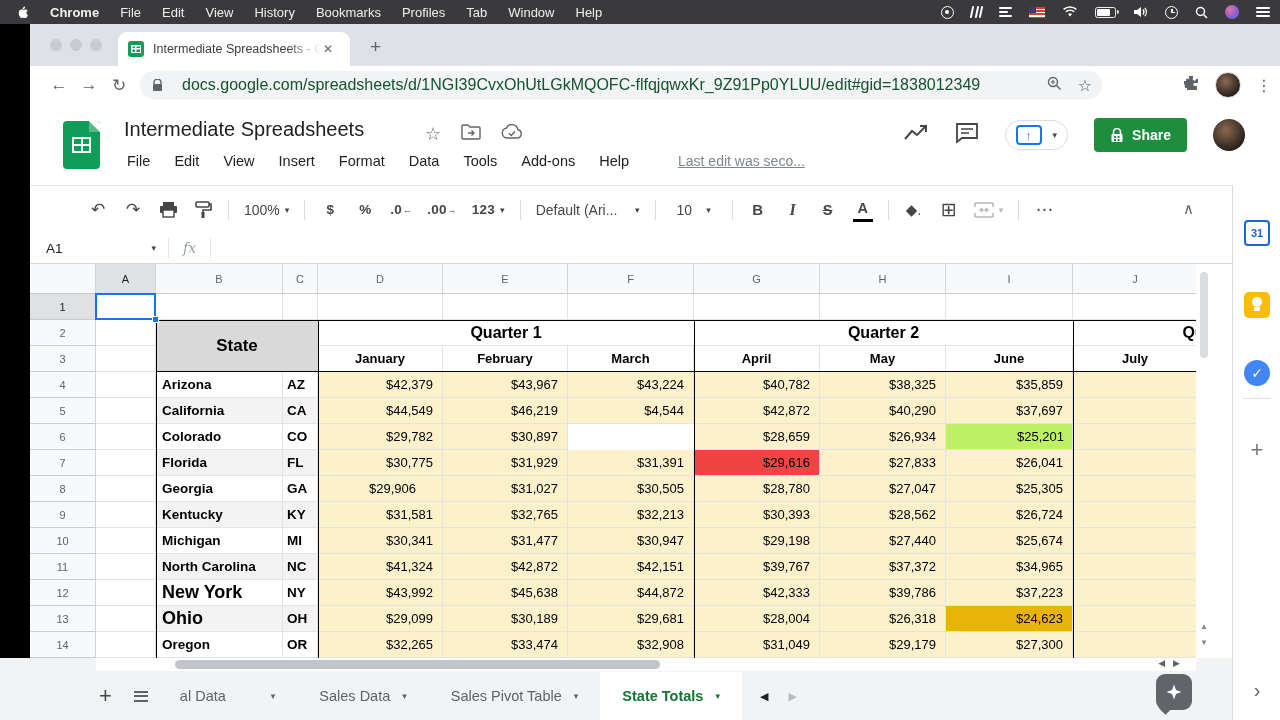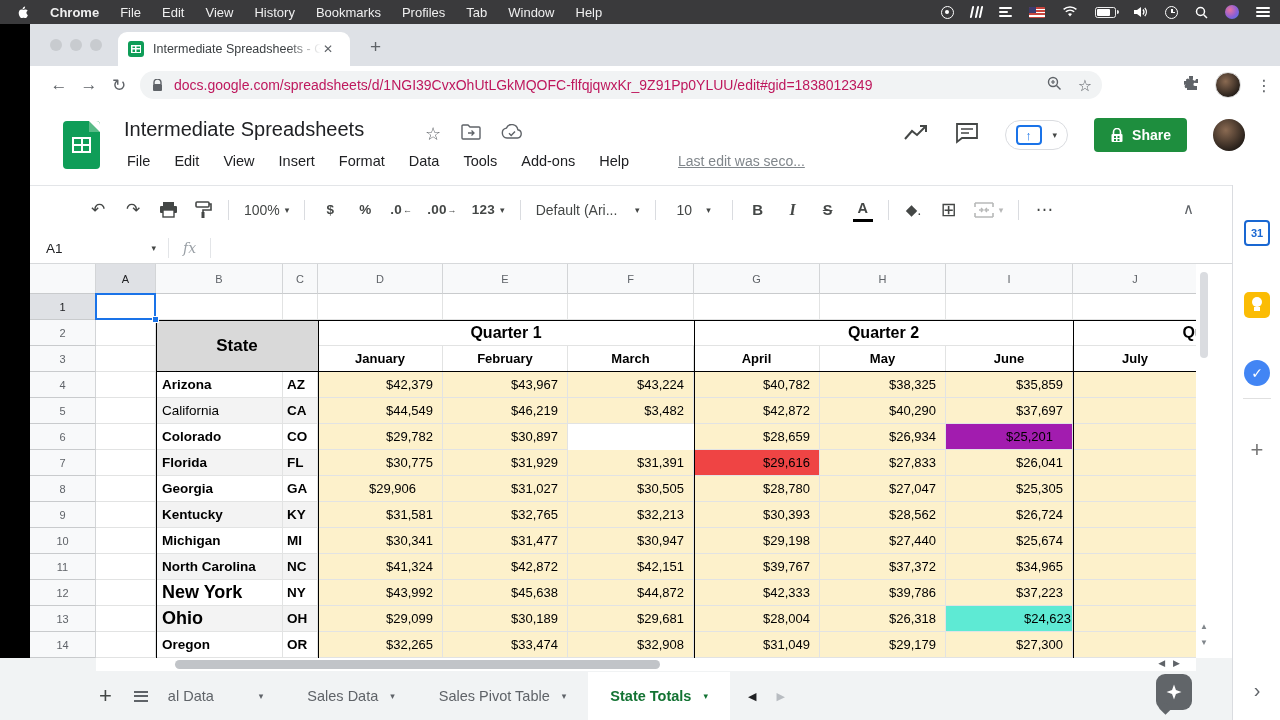--- a/index.html
+++ b/index.html
@@ -53,21 +53,21 @@
         background-repeat:no-repeat;}
   .btab-title { font-size:12.5px; color:#3c4043; margin-left:9px; white-space:nowrap; overflow:hidden; width:168px;
         -webkit-mask-image:linear-gradient(90deg,#000 80%,transparent); mask-image:linear-gradient(90deg,#000 80%,transparent);}
   .btab-close { color:#5f6368; font-size:12px; margin-left:2px; cursor:default;}
   .newtab { position:absolute; left:340px; top:12px; font-size:19px; color:#5f6368;}
   .navbar { position:absolute; left:30px; top:66px; width:1250px; height:38px; background:#fff; display:flex; align-items:center; z-index:10;}
   .nav-ic { color:#5f6368; font-size:17px; width:30px; text-align:center;}
   .urlpill { position:relative; margin-left:6px; width:962px; height:28px; background:#f1f3f4; border-radius:14px;
              display:flex; align-items:center; padding:0 12px; }
   .url-lock svg{ width:11px; height:13px; display:block;}
-  .url-text { font-size:14px; color:#be185d; margin-left:11px; white-space:nowrap; overflow:hidden;}
+  .url-text { font-size:16px; color:#14532d; margin-left:19px; white-space:nowrap; overflow:hidden;}
   .pill-right { position:absolute; right:10px; display:flex; gap:16px; align-items:center;}
   .nav-right { position:absolute; right:8px; display:flex; align-items:center; gap:15px;}
   .avatar-sm { width:26px; height:26px; border-radius:50%; background:radial-gradient(circle at 40% 35%, #8a6a52, #241d18 75%); border:1px solid #ddd;}
   .icon-gray { color:#5f6368; }
 
   
   .gs-header { position:absolute; left:30px; top:104px; width:1250px; height:81px; background:#fff; z-index:10;}
   .gs-logo { position:absolute; left:33px; top:17px; width:37px; height:48px; background:#0f9d58; border-radius:4px; }
   .gs-logo::before { content:""; position:absolute; right:0; top:0; border-style:solid; border-width:0 11px 11px 0; border-color:#0f9d58 #fff #58bb87 #0f9d58; border-radius:0 4px 0 0;}
   .gs-logo::after { content:""; position:absolute; left:9px; top:16px; width:19px; height:16px;
@@ -134,21 +134,21 @@
   .htrack { position:absolute; left:96px; top:0; width:1100px; height:13px; background:#fff;}
   .hthumb { position:absolute; left:79px; top:2px; width:485px; height:9px; background:#c1c4c8; border-radius:5px;}
   .harrows { position:absolute; right:8px; top:0; font-size:9px; color:#5f6368; letter-spacing:8px;}
 
   
   .tabsrow { position:absolute; left:0; top:14px; width:100%; height:48px; display:flex; align-items:center;}
   .addsheet { font-size:22px; color:#444746; margin-left:99px;}
   .allsheets { margin-left:22px; }
   .allsheets i { display:block; width:14px; height:2px; background:#5f6368; margin:2.5px 0;}
   .stab { height:48px; display:flex; align-items:center; gap:7px; padding:0 22px; font-size:14.5px; color:#5f6368;}
-  .stab.first { margin-left:10px; padding-left:4px;gap:40px;}
+  .stab.first { margin-left:22px; padding-left:4px;gap:40px;}
   .stab.active { background:#fff; color:#137333; font-weight:700;}
   .stab .dd-arrow { color:inherit; }
   .tabnav { margin-left:18px; display:flex; gap:20px; font-size:11px;}
   .tabnav .prev { color:#202124;} .tabnav .next { color:#b8bcc1;}
   .explore { position:absolute; left:1156px; top:674px; width:36px; height:36px; background:#616569; border-radius:9px; z-index:25;
              display:flex; align-items:center; justify-content:center;}
   .explore::after { content:""; position:absolute; left:5px; bottom:-3px; width:9px; height:9px; background:#616569; transform:rotate(45deg); z-index:-1;}
 
   
   .sidepanel { position:absolute; left:1232px; top:185px; width:48px; height:535px; background:#fff; border-left:1px solid #dadce0; z-index:15;}
@@ -478,38 +478,38 @@
       <div class="gcell" style="left: 126px; top: 108px; width: 127px; height: 26px; font-weight: 700; padding-left: 6px; font-size: 13.5px;">Arizona</div>
       <div class="gcell" style="left: 253px; top: 108px; width: 35px; height: 26px; font-weight: 700; padding-left: 4px; font-size: 13.5px;">AZ</div>
       <div class="gcell" style="left: 288px; top: 108px; width: 125px; height: 26px; background: rgb(253, 241, 203); justify-content: flex-end; padding-right: 9px;">$42,379</div>
       <div class="gcell" style="left: 413px; top: 108px; width: 125px; height: 26px; background: rgb(253, 241, 203); justify-content: flex-end; padding-right: 9px;">$43,967</div>
       <div class="gcell" style="left: 538px; top: 108px; width: 126px; height: 26px; background: rgb(253, 241, 203); justify-content: flex-end; padding-right: 9px;">$43,224</div>
       <div class="gcell" style="left: 664px; top: 108px; width: 126px; height: 26px; background: rgb(253, 241, 203); justify-content: flex-end; padding-right: 9px;">$40,782</div>
       <div class="gcell" style="left: 790px; top: 108px; width: 126px; height: 26px; background: rgb(253, 241, 203); justify-content: flex-end; padding-right: 9px;">$38,325</div>
       <div class="gcell" style="left: 916px; top: 108px; width: 127px; height: 26px; background: rgb(253, 241, 203); justify-content: flex-end; padding-right: 9px;">$35,859</div>
       <div class="gcell" style="left: 1043px; top: 108px; width: 125px; height: 26px; background: rgb(253, 241, 203);"></div>
       <div class="gcell" style="left: 66px; top: 134px; width: 60px; height: 26px;"></div>
-      <div class="gcell" style="left: 126px; top: 134px; width: 127px; height: 26px; background: rgb(243, 243, 243); font-weight: 400; padding-left: 6px; font-size: 13.5px;">California</div>
+      <div class="gcell" style="left: 126px; top: 134px; width: 127px; height: 26px; background: rgb(243, 243, 243); font-weight: 700; padding-left: 6px; font-size: 13.5px;">California</div>
       <div class="gcell" style="left: 253px; top: 134px; width: 35px; height: 26px; background: rgb(243, 243, 243); font-weight: 700; padding-left: 4px; font-size: 13.5px;">CA</div>
       <div class="gcell" style="left: 288px; top: 134px; width: 125px; height: 26px; background: rgb(253, 241, 203); justify-content: flex-end; padding-right: 9px;">$44,549</div>
       <div class="gcell" style="left: 413px; top: 134px; width: 125px; height: 26px; background: rgb(253, 241, 203); justify-content: flex-end; padding-right: 9px;">$46,219</div>
-      <div class="gcell" style="left: 538px; top: 134px; width: 126px; height: 26px; background: rgb(253, 241, 203); justify-content: flex-end; padding-right: 9px;">$3,482</div>
+      <div class="gcell" style="left: 538px; top: 134px; width: 126px; height: 26px; background: rgb(253, 241, 203); justify-content: flex-end; padding-right: 9px;">$4,544</div>
       <div class="gcell" style="left: 664px; top: 134px; width: 126px; height: 26px; background: rgb(253, 241, 203); justify-content: flex-end; padding-right: 9px;">$42,872</div>
       <div class="gcell" style="left: 790px; top: 134px; width: 126px; height: 26px; background: rgb(253, 241, 203); justify-content: flex-end; padding-right: 9px;">$40,290</div>
       <div class="gcell" style="left: 916px; top: 134px; width: 127px; height: 26px; background: rgb(253, 241, 203); justify-content: flex-end; padding-right: 9px;">$37,697</div>
       <div class="gcell" style="left: 1043px; top: 134px; width: 125px; height: 26px; background: rgb(253, 241, 203);"></div>
       <div class="gcell" style="left: 66px; top: 160px; width: 60px; height: 26px;"></div>
       <div class="gcell" style="left: 126px; top: 160px; width: 127px; height: 26px; font-weight: 700; padding-left: 6px; font-size: 13.5px;">Colorado</div>
       <div class="gcell" style="left: 253px; top: 160px; width: 35px; height: 26px; font-weight: 700; padding-left: 4px; font-size: 13.5px;">CO</div>
       <div class="gcell" style="left: 288px; top: 160px; width: 125px; height: 26px; background: rgb(253, 241, 203); justify-content: flex-end; padding-right: 9px;">$29,782</div>
       <div class="gcell" style="left: 413px; top: 160px; width: 125px; height: 26px; background: rgb(253, 241, 203); justify-content: flex-end; padding-right: 9px;">$30,897</div>
       <div class="gcell" style="left: 538px; top: 160px; width: 126px; height: 26px; background: rgb(253, 241, 203); justify-content: flex-end; padding-right: 9px; margin-top: 44px;">$30,377</div>
       <div class="gcell" style="left: 664px; top: 160px; width: 126px; height: 26px; background: rgb(253, 241, 203); justify-content: flex-end; padding-right: 9px;">$28,659</div>
       <div class="gcell" style="left: 790px; top: 160px; width: 126px; height: 26px; background: rgb(253, 241, 203); justify-content: flex-end; padding-right: 9px;">$26,934</div>
-      <div class="gcell" style="left: 916px; top: 160px; width: 127px; height: 26px; background: #a21caf; justify-content: flex-end; padding-right: 19px;">$25,201</div>
+      <div class="gcell" style="left: 916px; top: 160px; width: 127px; height: 26px; background: #bef264; justify-content: flex-end; padding-right: 8px;">$25,201</div>
       <div class="gcell" style="left: 1043px; top: 160px; width: 125px; height: 26px; background: rgb(253, 241, 203);"></div>
       <div class="gcell" style="left: 66px; top: 186px; width: 60px; height: 26px;"></div>
       <div class="gcell" style="left: 126px; top: 186px; width: 127px; height: 26px; background: rgb(243, 243, 243); font-weight: 700; padding-left: 6px; font-size: 13.5px;">Florida</div>
       <div class="gcell" style="left: 253px; top: 186px; width: 35px; height: 26px; background: rgb(243, 243, 243); font-weight: 700; padding-left: 4px; font-size: 13.5px;">FL</div>
       <div class="gcell" style="left: 288px; top: 186px; width: 125px; height: 26px; background: rgb(253, 241, 203); justify-content: flex-end; padding-right: 9px;">$30,775</div>
       <div class="gcell" style="left: 413px; top: 186px; width: 125px; height: 26px; background: rgb(253, 241, 203); justify-content: flex-end; padding-right: 9px;">$31,929</div>
       <div class="gcell" style="left: 538px; top: 186px; width: 126px; height: 26px; background: rgb(253, 241, 203); justify-content: flex-end; padding-right: 9px;">$31,391</div>
       <div class="gcell" style="left: 664px; top: 186px; width: 126px; height: 26px; background: #ef4444; justify-content: flex-end; padding-right: 9px;">$29,616</div>
       <div class="gcell" style="left: 790px; top: 186px; width: 126px; height: 26px; background: rgb(253, 241, 203); justify-content: flex-end; padding-right: 9px;">$27,833</div>
       <div class="gcell" style="left: 916px; top: 186px; width: 127px; height: 26px; background: rgb(253, 241, 203); justify-content: flex-end; padding-right: 9px;">$26,041</div>
@@ -565,21 +565,21 @@
       <div class="gcell" style="left: 916px; top: 316px; width: 127px; height: 26px; background: rgb(253, 241, 203); justify-content: flex-end; padding-right: 9px;">$37,223</div>
       <div class="gcell" style="left: 1043px; top: 316px; width: 125px; height: 26px; background: rgb(253, 241, 203);"></div>
       <div class="gcell" style="left: 66px; top: 342px; width: 60px; height: 26px;"></div>
       <div class="gcell" style="left: 126px; top: 342px; width: 127px; height: 26px; background: rgb(243, 243, 243); font-weight: 700; padding-left: 6px; font-size: 18px;">Ohio</div>
       <div class="gcell" style="left: 253px; top: 342px; width: 35px; height: 26px; background: rgb(243, 243, 243); font-weight: 700; padding-left: 4px; font-size: 13.5px;">OH</div>
       <div class="gcell" style="left: 288px; top: 342px; width: 125px; height: 26px; background: rgb(253, 241, 203); justify-content: flex-end; padding-right: 9px;">$29,099</div>
       <div class="gcell" style="left: 413px; top: 342px; width: 125px; height: 26px; background: rgb(253, 241, 203); justify-content: flex-end; padding-right: 9px;">$30,189</div>
       <div class="gcell" style="left: 538px; top: 342px; width: 126px; height: 26px; background: rgb(253, 241, 203); justify-content: flex-end; padding-right: 9px;">$29,681</div>
       <div class="gcell" style="left: 664px; top: 342px; width: 126px; height: 26px; background: rgb(253, 241, 203); justify-content: flex-end; padding-right: 9px;">$28,004</div>
       <div class="gcell" style="left: 790px; top: 342px; width: 126px; height: 26px; background: rgb(253, 241, 203); justify-content: flex-end; padding-right: 9px;">$26,318</div>
-      <div class="gcell" style="left: 916px; top: 342px; width: 127px; height: 26px; background: #5eead4; justify-content: flex-end; padding-right: 1px;">$24,623</div>
+      <div class="gcell" style="left: 916px; top: 342px; width: 127px; height: 26px; background: #eab308; justify-content: flex-end; padding-right: 9px;">$24,623</div>
       <div class="gcell" style="left: 1043px; top: 342px; width: 125px; height: 26px; background: rgb(253, 241, 203);"></div>
       <div class="gcell" style="left: 66px; top: 368px; width: 60px; height: 26px;"></div>
       <div class="gcell" style="left: 126px; top: 368px; width: 127px; height: 26px; font-weight: 700; padding-left: 6px; font-size: 13.5px;">Oregon</div>
       <div class="gcell" style="left: 253px; top: 368px; width: 35px; height: 26px; font-weight: 700; padding-left: 4px; font-size: 13.5px;">OR</div>
       <div class="gcell" style="left: 288px; top: 368px; width: 125px; height: 26px; background: rgb(253, 241, 203); justify-content: flex-end; padding-right: 9px;">$32,265</div>
       <div class="gcell" style="left: 413px; top: 368px; width: 125px; height: 26px; background: rgb(253, 241, 203); justify-content: flex-end; padding-right: 9px;">$33,474</div>
       <div class="gcell" style="left: 538px; top: 368px; width: 126px; height: 26px; background: rgb(253, 241, 203); justify-content: flex-end; padding-right: 9px;">$32,908</div>
       <div class="gcell" style="left: 664px; top: 368px; width: 126px; height: 26px; background: rgb(253, 241, 203); justify-content: flex-end; padding-right: 9px;">$31,049</div>
       <div class="gcell" style="left: 790px; top: 368px; width: 126px; height: 26px; background: rgb(253, 241, 203); justify-content: flex-end; padding-right: 9px;">$29,179</div>
       <div class="gcell" style="left: 916px; top: 368px; width: 127px; height: 26px; background: rgb(253, 241, 203); justify-content: flex-end; padding-right: 9px;">$27,300</div>

